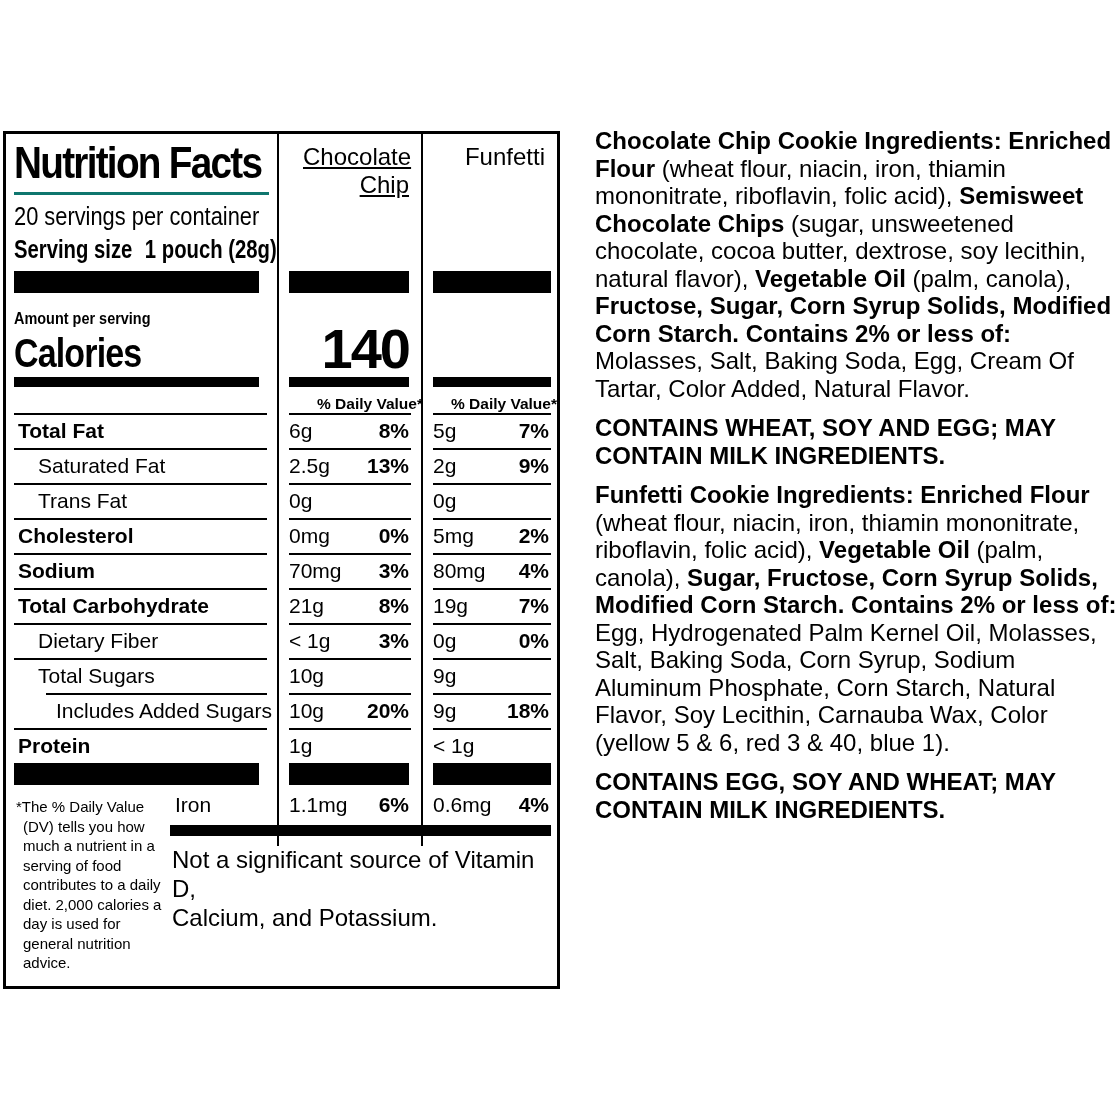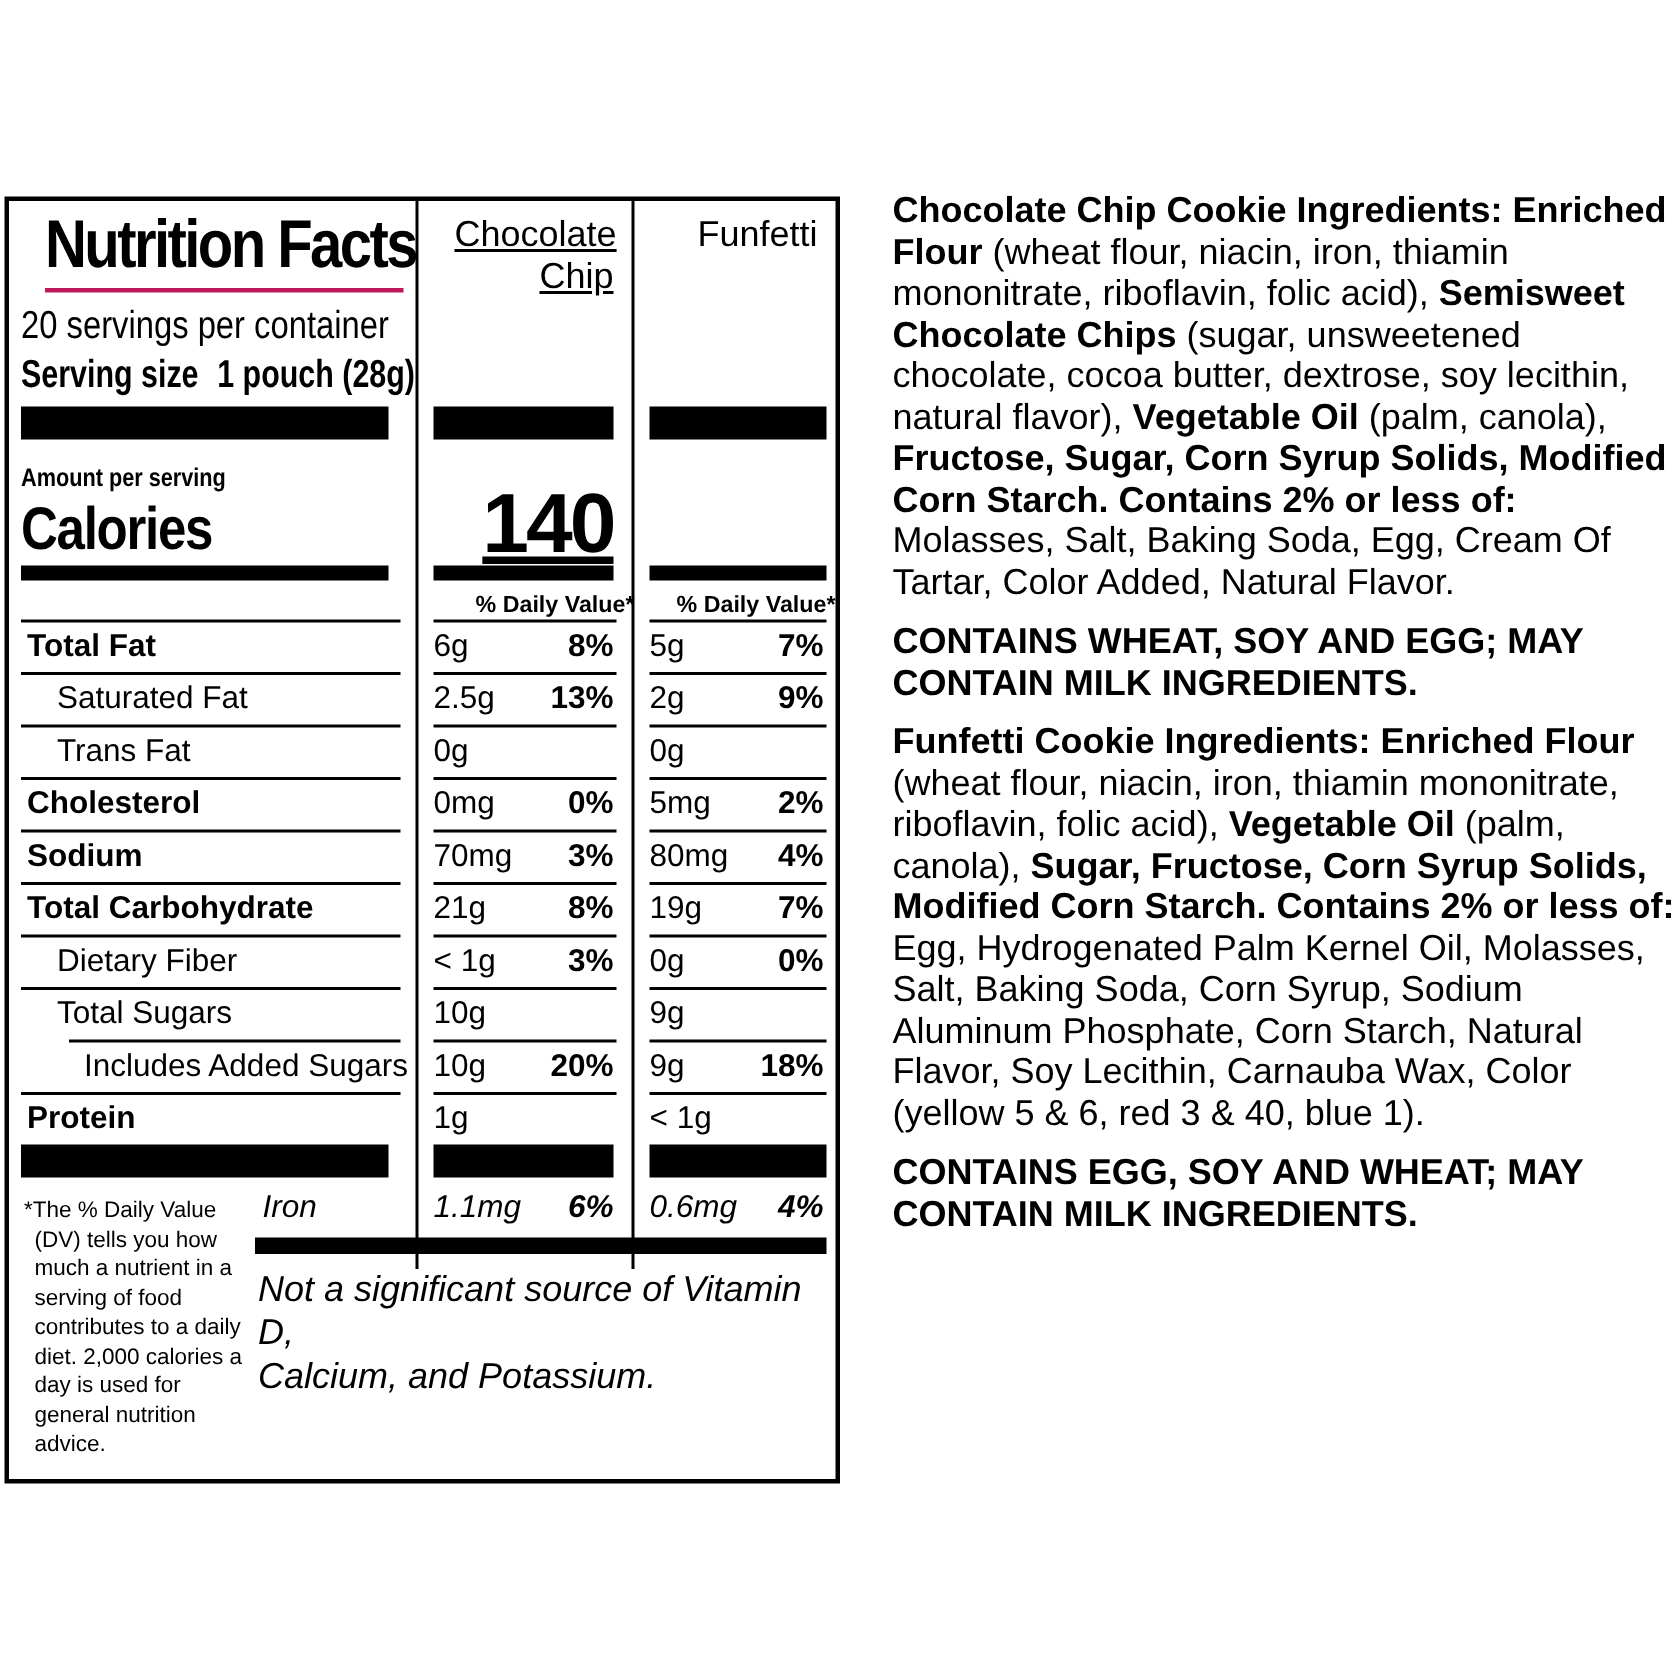--- a/index.html
+++ b/index.html
@@ -10,21 +10,21 @@
       box-sizing:border-box;background:#fff;}
   .vdiv{position:absolute;top:0;width:2px;height:712px;background:#000;}
   .vdiv.v1{left:271px;} .vdiv.v2{left:415px;}
   .row{display:flex;}
   .cell{box-sizing:border-box;}
   .cell.main{width:273px;}
   .cell.c1{width:144px;}
   .cell.c2{width:134px;}
   
   .hdr{height:137px;}
-  .title-wrap{margin:6px 10px 0 24px;border-bottom:3px solid #be185d;padding-bottom:6px;}
+  .title-wrap{margin:6px 10px 0 8px;border-bottom:3px solid #0f766e;padding-bottom:6px;}
   .nf-title{font-weight:bold;font-size:45px;letter-spacing:-2px;white-space:nowrap;
       transform:scaleX(.86);transform-origin:left;line-height:46px;}
   .servings{font-size:26px;margin:6px 0 0 8px;white-space:nowrap;transform:scaleX(.84);
       transform-origin:left;line-height:30px;}
   .serving-size{font-weight:bold;font-size:26px;margin:2px 0 0 8px;white-space:nowrap;
       transform:scaleX(.78);transform-origin:left;line-height:32px;display:flex;gap:16px;}
   .colhead{font-size:24px;line-height:28px;text-align:right;padding-top:9px;}
   .cell.c1.colhead{padding-right:14px;padding-left:24px;text-decoration:underline;}
   .cell.c2.colhead{padding-right:12px;}
   
@@ -36,21 +36,21 @@
   .bars .c1 .bar{margin:0 14px 0 10px;height:100%;}
   .bars .c2 .bar{margin:0 6px 0 10px;height:100%;}
   .bars .cell{display:flex;}
   
   .cal{height:84px;align-items:flex-end;}
   .cal .main{padding:6px 0 2px 8px;}
   .aps{font-weight:bold;font-size:17px;white-space:nowrap;transform:scaleX(.85);
       transform-origin:left;line-height:20px;}
   .cal-label{font-weight:bold;font-size:40px;letter-spacing:-1px;white-space:nowrap;
       transform:scaleX(.85);transform-origin:left;line-height:44px;margin-top:2px;}
-  .cal-num{font-weight:bold;font-size:56px;letter-spacing:-2px;line-height:56px;text-align:right;text-decoration:underline;}
+  .cal-num{font-weight:bold;font-size:56px;letter-spacing:-2px;line-height:56px;text-align:right;}
   .cal .c1 .cal-num{padding-right:14px;}
   .cal .c2 .cal-num{padding-right:12px;}
   
   .dvrow{height:26px;align-items:flex-end;}
   .dv{font-weight:bold;font-size:15.5px;text-align:right;width:100%;}
   .dvrow .c1 .dv{padding-right:14px;} .dvrow .c2 .dv{padding-right:8px;}
   
   .nrow{height:35px;}
   .nrow .cell{position:relative;display:flex;align-items:center;font-size:21px;}
   .nrow .cell::before{content:"";position:absolute;top:0;border-top:2px solid #000;left:10px;right:12px;}
@@ -61,21 +61,21 @@
   .nrow.ind2 .main{padding-left:50px;}
   .nrow.ind2 .main::before{left:40px;}
   .nrow .c1,.nrow .c2{justify-content:space-between;}
   .nrow .c1{padding:0 14px 0 10px;}
   .nrow .c2{padding:0 8px 0 10px;}
   .pct{font-weight:bold;}
   
   .bottom{display:flex;height:207px;}
   .footnote{width:160px;box-sizing:border-box;padding:12px 4px 0 10px;font-size:15px;
       line-height:19.5px;white-space:pre-line;text-indent:-7px;padding-left:17px;}
-  .bottom-right{flex:1;font-style:italic;}
+  .bottom-right{flex:1;}
   .iron-row{display:flex;height:40px;align-items:center;font-size:21px;}
   .iron-name{width:113px;box-sizing:border-box;padding-left:9px;}
   .iron-c1{width:144px;box-sizing:border-box;display:flex;justify-content:space-between;
       padding:0 14px 0 10px;}
   .iron-c2{flex:1;box-sizing:border-box;display:flex;justify-content:space-between;
       padding:0 8px 0 10px;}
   .iron-bar{height:11px;background:#000;margin:0 6px 0 4px;}
   .notsig{font-size:24px;line-height:29px;padding:9px 0 0 6px;white-space:pre-line;}
   
   .ingredients{position:absolute;left:576px;top:127px;width:542px;font-size:24px;

